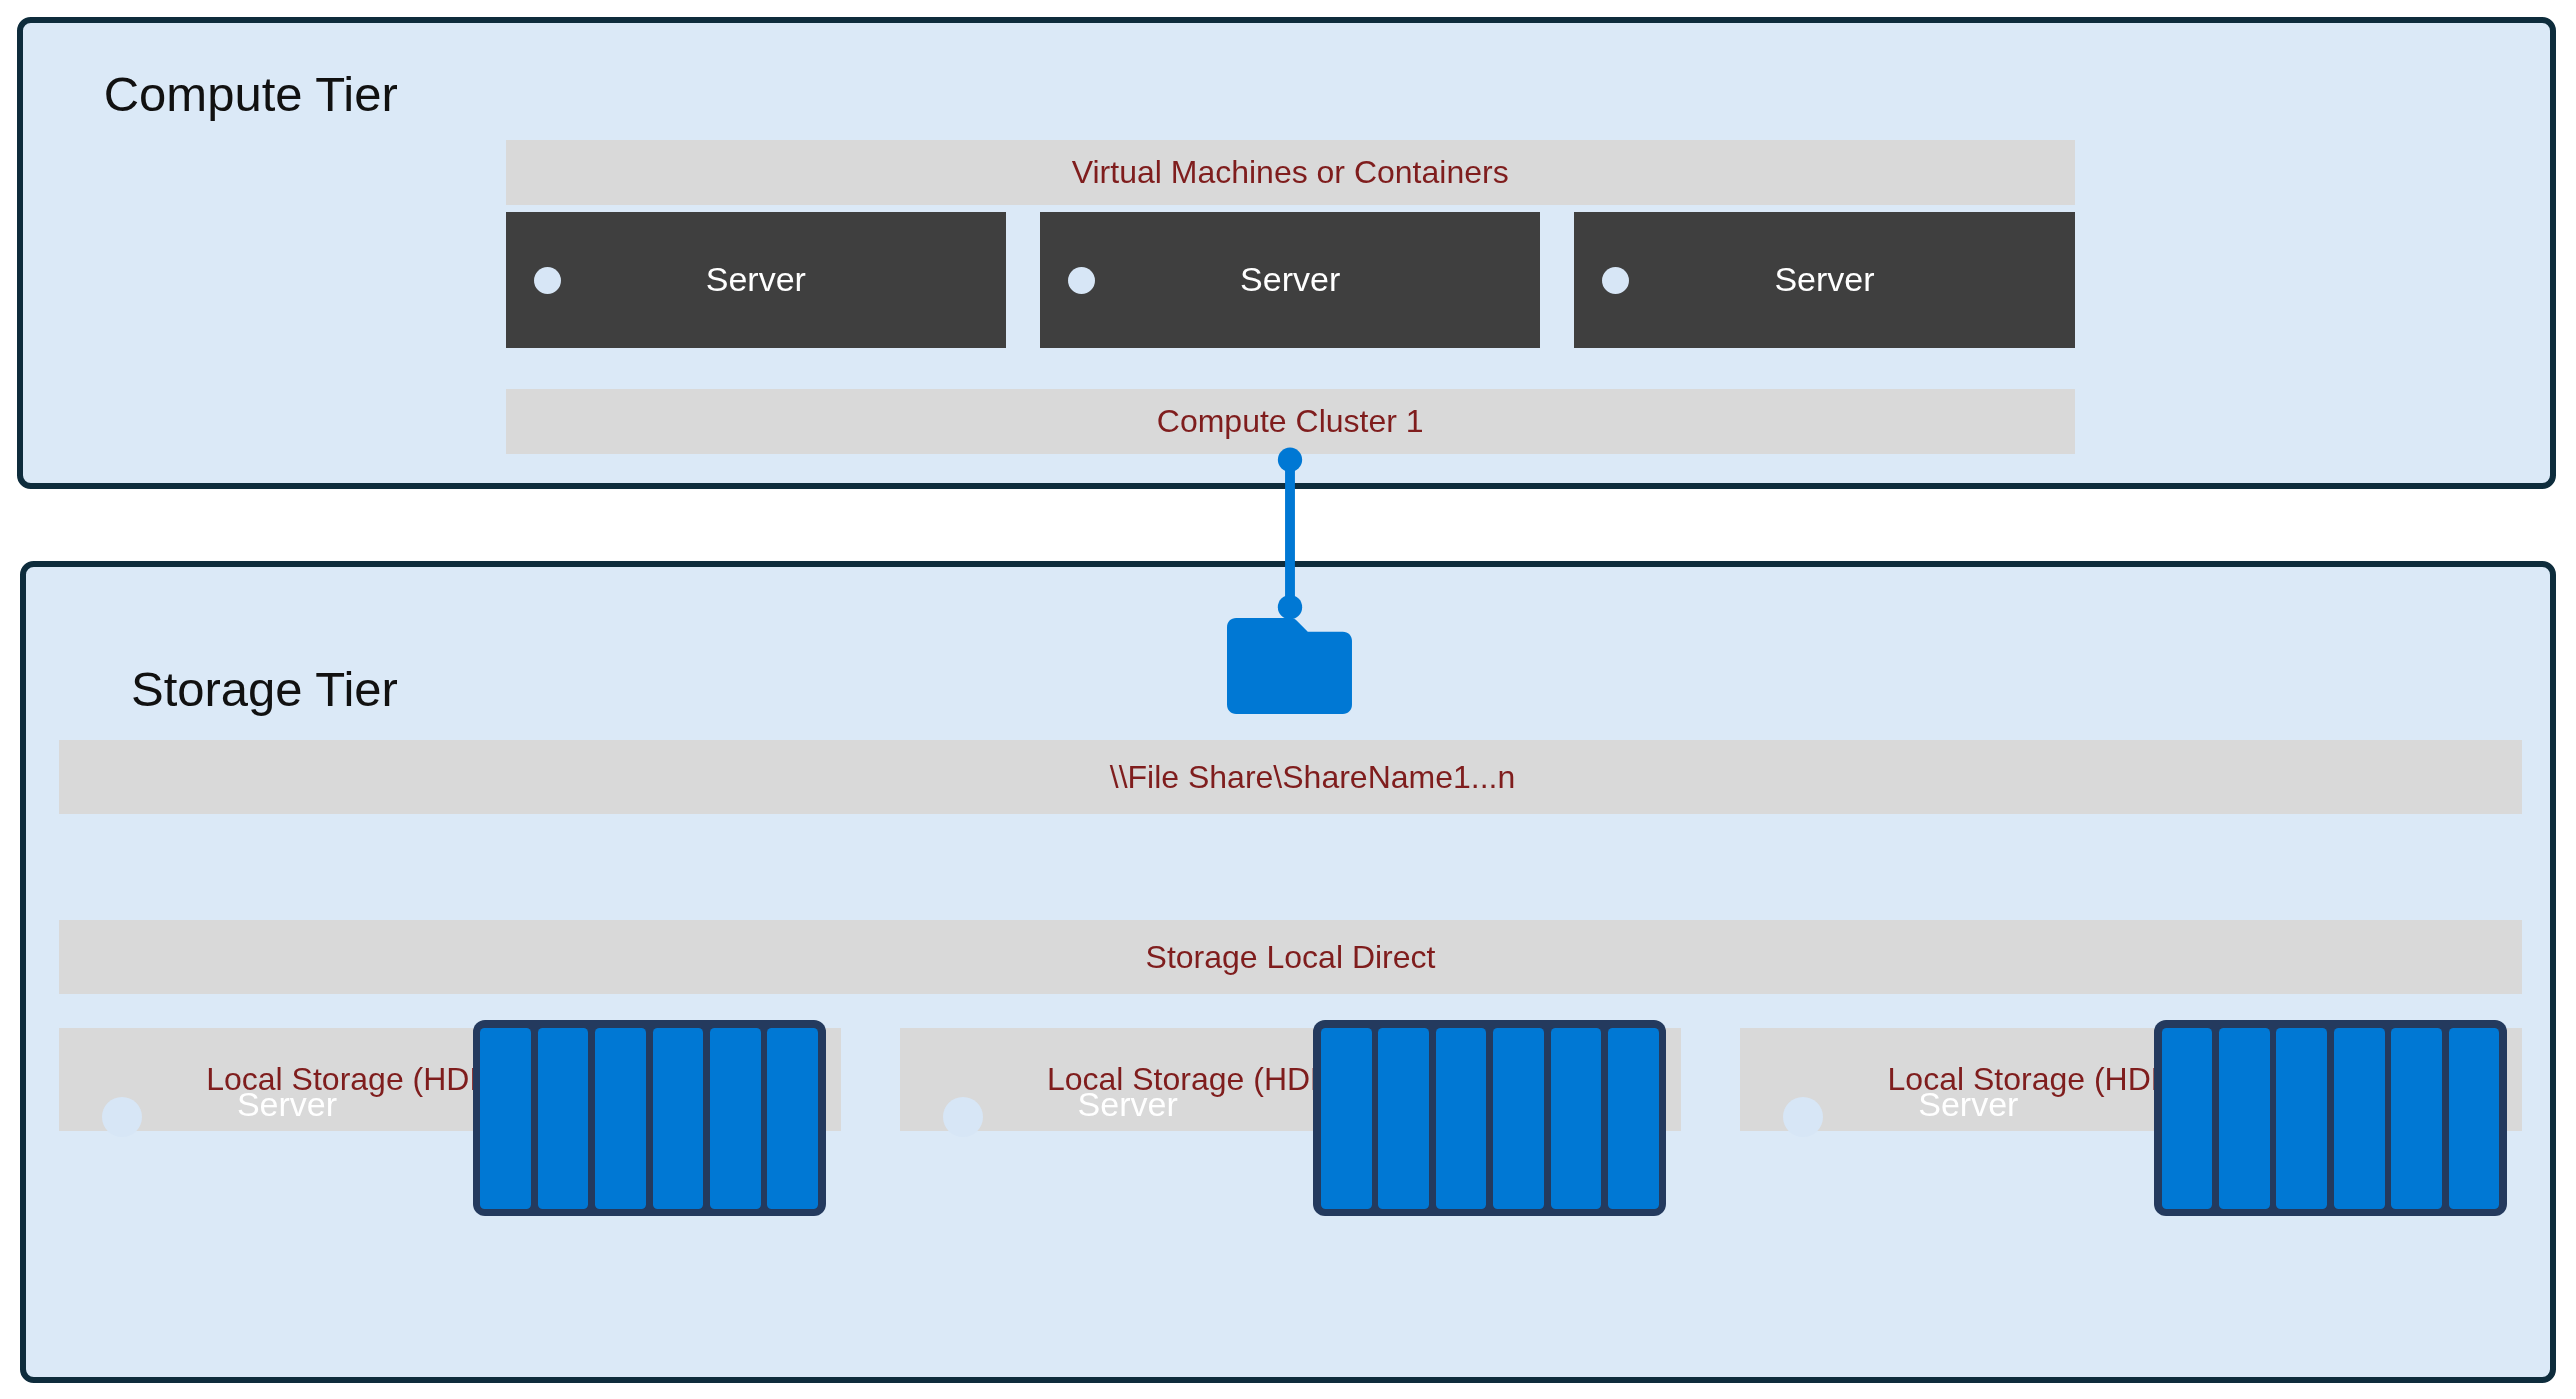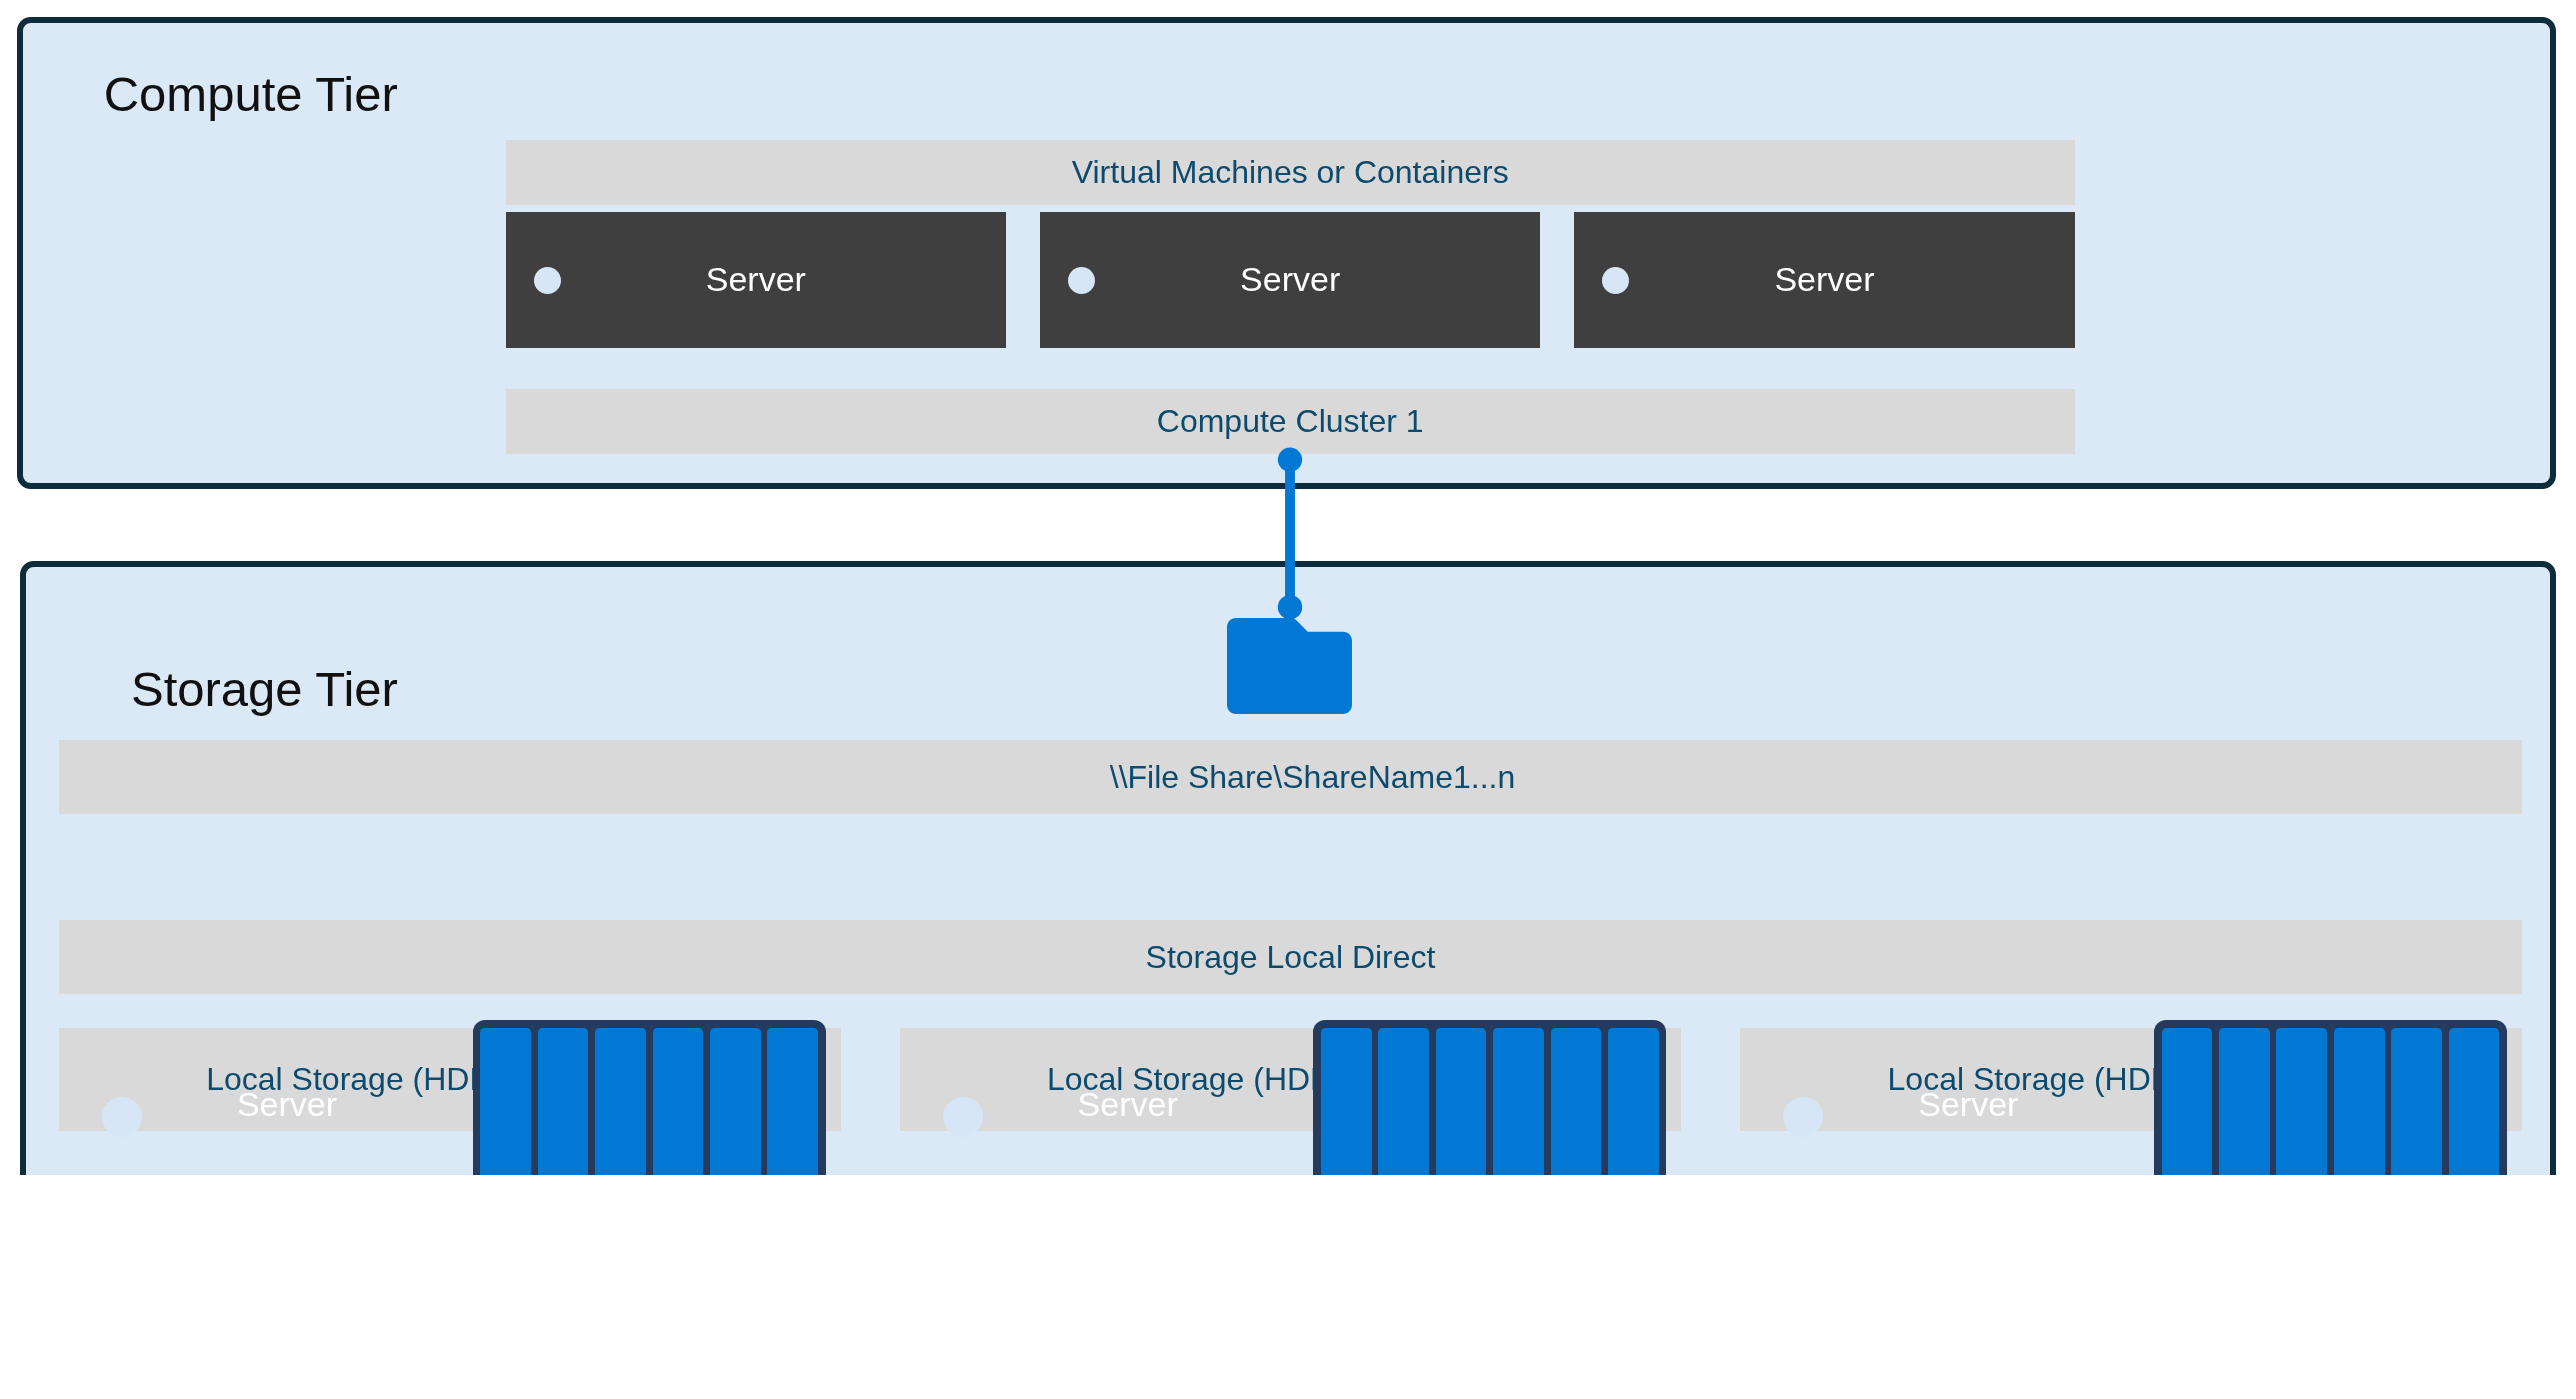--- a/index.html
+++ b/index.html
@@ -1,28 +1,28 @@
 <!DOCTYPE html>
 <html style="font-size:12px"><head>
 <meta charset="utf-8">
 <style>
   html,body{margin:0;padding:0;background:#ffffff;}
   body{font-family:"Liberation Sans","DejaVu Sans",sans-serif;color:#111111;}
-  #canvas{position:relative;width:2576px;height:1175px;background:#ffffff;overflow:hidden;border-radius:7px;}
+  #canvas{position:relative;width:2576px;height:1399px;background:#ffffff;overflow:hidden;border-radius:7px;}
 
   .tier{position:absolute;background:#dbe9f7;border:6px solid #0e2c3c;border-radius:13.7px;box-sizing:border-box;}
   #compute-tier{left:16.7px;top:16.7px;width:2539px;height:472px;}
   #storage-tier{left:20px;top:561px;width:2536px;height:822px;}
 
   .tier-title{position:absolute;font-size:49px;line-height:1;color:#111111;letter-spacing:0px;}
   #compute-tier .tier-title{left:81px;top:47px;}
   #storage-tier .tier-title{left:105px;top:58px;margin-top:40px;}
 
   .gray-bar{background:#d9d9d9;display:flex;align-items:center;justify-content:center;
-            font-size:32px;color:#0c4a6e;box-sizing:border-box;}
+            font-size:32px;color:#7f1d1d;box-sizing:border-box;}
 
   
   .compute-col{position:absolute;left:483px;width:1569px;}
   #vm-bar{top:117px;height:65px;}
   #cluster-bar{top:334px;height:65px;margin-top:32px;}
   #compute-server-row{top:189px;height:136px;display:flex;gap:34px;}
   .server-box{position:relative;background:#3f3f3f;flex:1;}
   .server-box .led{position:absolute;border-radius:50%;background:#d7e6f6;}
   .compute-server .led{width:27px;height:27px;left:28px;top:55px;}
   .compute-server .server-label{position:absolute;left:0;right:0;top:0;bottom:0;

